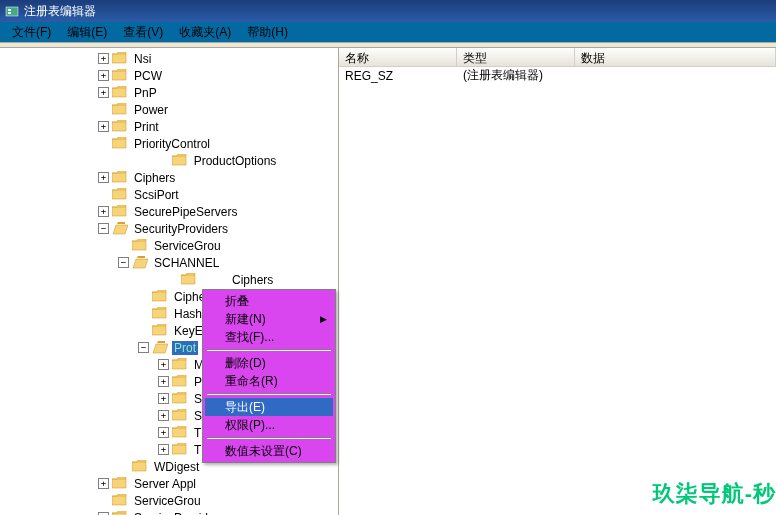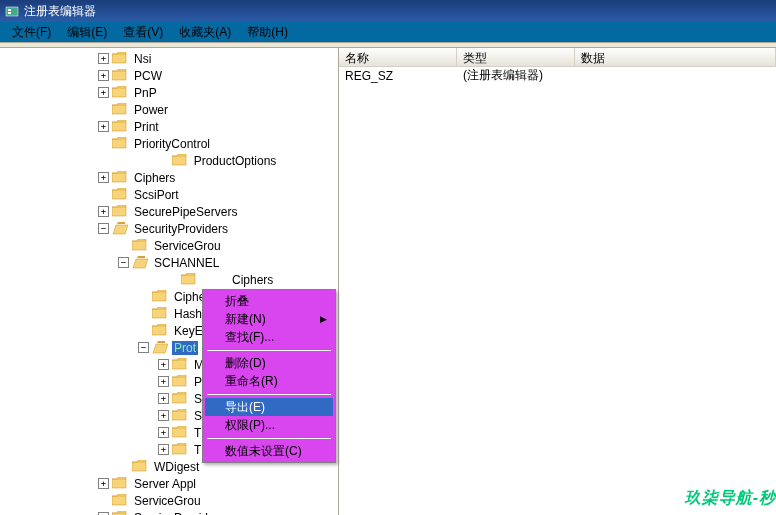--- a/index.html
+++ b/index.html
@@ -23,21 +23,21 @@
 .expander.none{border:none;background:transparent}
 .foldericon{width:16px;height:13px;position:relative;margin-right:4px}
 .foldericon svg{display:block}
 .nodelabel{padding:0 2px}
 .nodelabel.sel{background:#316ac5;color:#86efac}
 .ctxmenu{position:absolute;left:202px;top:289px;width:128px;background:#d946ef;border:1px solid #808080;box-shadow:2px 2px 3px rgba(0,0,0,0.3);z-index:10;padding:2px}
 .ctxmenu .citem{height:18px;display:flex;align-items:center;padding:0 18px 0 20px;position:relative;cursor:default}
 .ctxmenu .citem.hl{background:#316ac5;color:#fff}
 .ctxmenu .sep{height:1px;background:#808080;margin:3px 2px;border-bottom:1px solid #fff}
 .ctxmenu .arrow{position:absolute;right:6px;font-size:9px}
-.watermark{position:absolute;right:0;bottom:6px;font-size:16px;font-weight:900;font-style:italic;letter-spacing:1px;color:#00c878;pointer-events:none}
+.watermark{position:absolute;right:0;bottom:6px;font-size:22px;font-weight:900;letter-spacing:1px;color:#00c878;pointer-events:none}
 </style>
 </head>
 <body>
 
 <div class="titlebar">
   <span class="ticon">
     <svg width="14" height="14" viewBox="0 0 14 14">
         <rect x="1" y="3" width="12" height="9" fill="#4a8" stroke="#fff" stroke-width="0.5"></rect>
         <rect x="3" y="5" width="3" height="2" fill="#fff"></rect>
         <rect x="3" y="8" width="3" height="2" fill="#fff"></rect>

